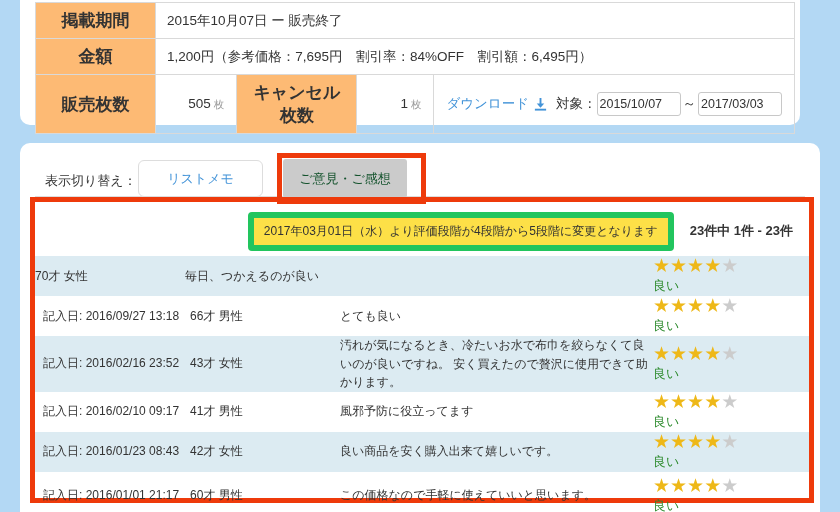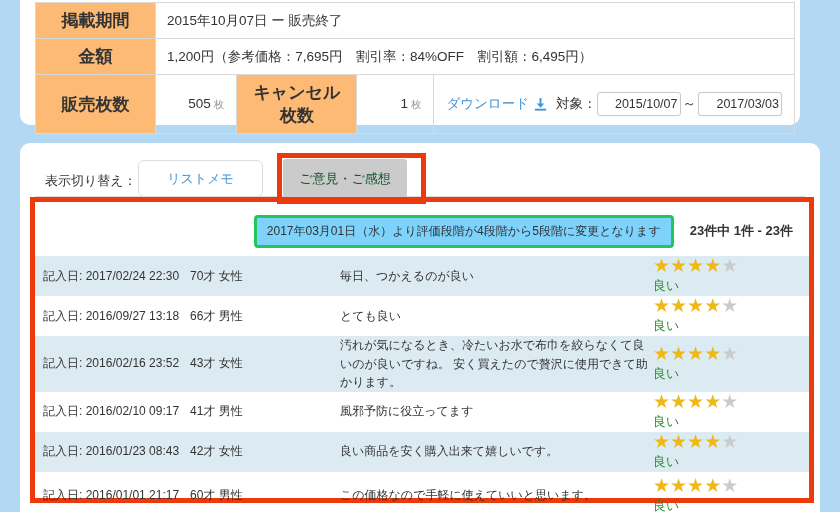--- a/index.html
+++ b/index.html
@@ -38,21 +38,21 @@
   tr.r2 td, tr.r2 th { height: 32px; margin-left: 30px; }
   tr.r3 td, tr.r3 th { height: 37px; }
   .dl-cell { padding: 4px 10px; }
   .dl-flex { display: flex; align-items: center; gap: 0; }
   .dl-link {
     color: #4293d8; text-decoration: none; display: inline-flex;
     align-items: center; gap: 4px; cursor: pointer; white-space: nowrap;
   }
   .target-label { margin-left: 8px; white-space: nowrap; }
   .date-input {
-    width: 84px; padding: 4px 2px; text-align: right;
+    width: 84px; padding: 4px 2px; text-align: left;
     border: 1px solid #c8c8c8; border-radius: 3px;
     font-size: 12.5px; color: #333; background: #fff;
     font-family: "Liberation Sans", "DejaVu Sans", sans-serif;
   }
   .tilde { margin: 0 2px; }
 
   
   .bottom-card {
     position: absolute; left: 20px; top: 143px;
     width: 800px; height: 380px;
@@ -83,21 +83,21 @@
     position: absolute; left: 30px; top: 197px; width: 784px; height: 306px;
     border: 5px solid #ee3a0b; background: #fff; z-index: 4;
   }
 
   
   .notice-row {
     display: flex; justify-content: flex-end; align-items: center;
     gap: 16px; margin-top: 14px; padding-right: 16px; height: 30px;
   }
   .notice-box {
-    border: 3px solid #22c55e; background: #7dd3fc; border-radius: 4px;
+    border: 6px solid #22c55e; background: #fde047; border-radius: 4px;
     padding: 5px 10px; font-size: 12px; white-space: nowrap;
   }
   .count-text { font-size: 13px; font-weight: bold; white-space: nowrap; }
 
   .rows { margin-top: 10px; }
   .review-row { display: flex; align-items: center; min-height: 37px; font-size: 12px; }
   .review-row.tall { min-height: 48px; }
   .review-row.alt { background: #dcebf2; }
   .col-date { width: 155px; padding-left: 8px; flex-shrink: 0; white-space: nowrap; }
   .col-age { width: 150px; flex-shrink: 0; white-space: nowrap; }
@@ -170,24 +170,20 @@
 
 <div class="red-box-panel">
   <div class="notice-row">
     <div class="notice-box">2017年03月01日（水）より評価段階が4段階から5段階に変更となります</div>
     <div class="count-text">23件中 1件 - 23件</div>
   </div>
 
   <div class="rows">
 
     <div class="review-row alt">
-      <div class="col-date">
-        <span>記入日:</span>
-        <span>2017/02/24 22:30</span>
-      </div>
       <div class="col-age">70才 女性</div>
       <div class="col-comment">毎日、つかえるのが良い</div>
       <div class="col-rating">
         <div class="stars"><span class="on">★</span><span class="on">★</span><span class="on">★</span><span class="on">★</span><span>★</span></div>
         <div class="rating-word">良い</div>
       </div>
     </div>
 
     <div class="review-row">
       <div class="col-date">

